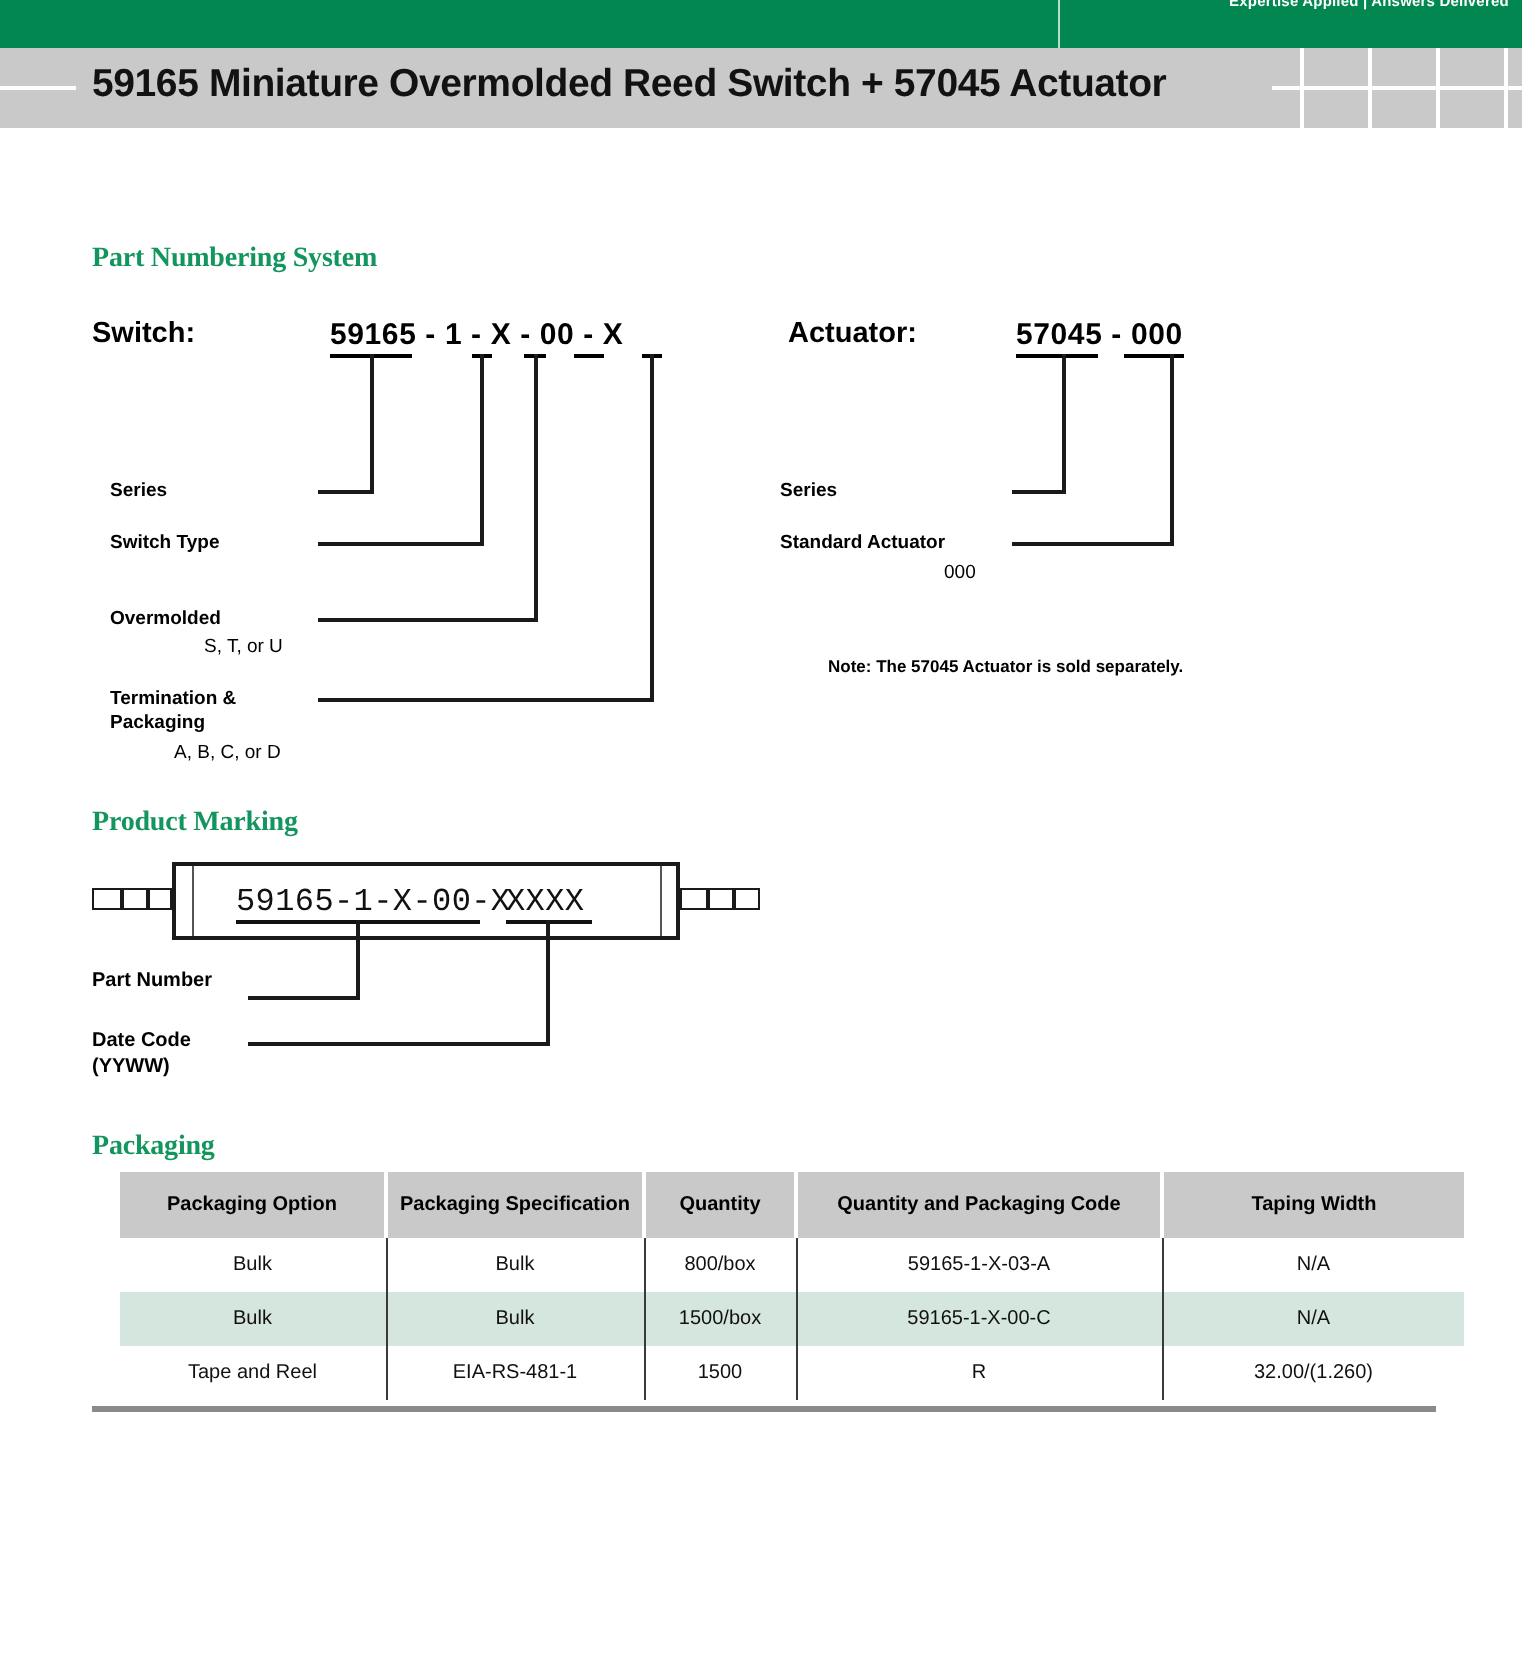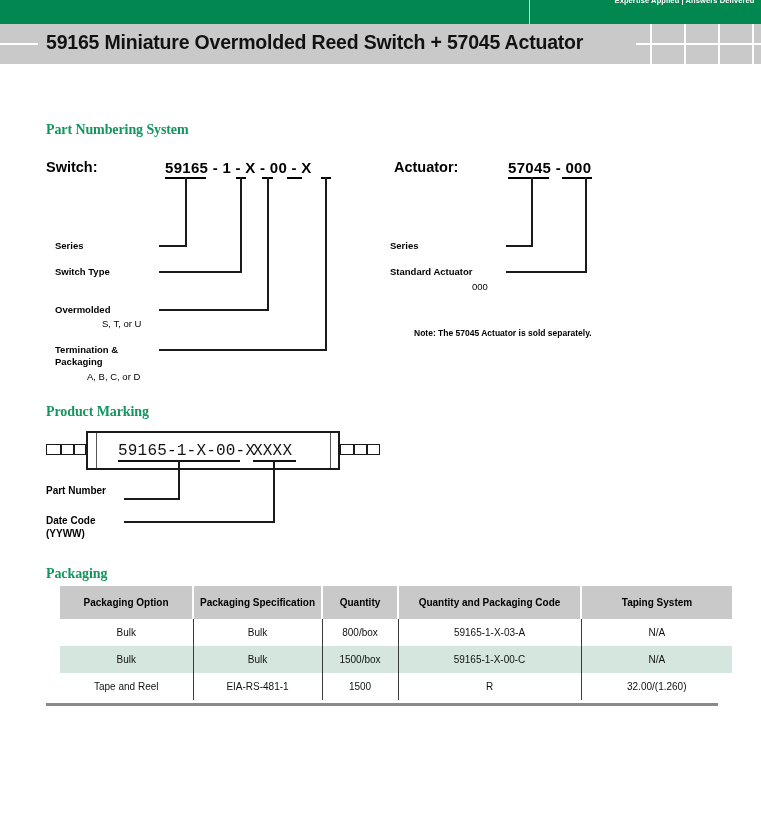--- a/index.html
+++ b/index.html
@@ -351,21 +351,21 @@
     <col style="width:76px">
     <col style="width:183px">
     <col style="width:151px">
   </colgroup>
   <thead>
     <tr>
       <th>Packaging Option</th>
       <th>Packaging Specification</th>
       <th>Quantity</th>
       <th>Quantity and Packaging Code</th>
-      <th>Taping System</th>
+      <th>Taping Width</th>
     </tr>
   </thead>
   <tbody>
     <tr>
       <td>Bulk</td>
       <td>Bulk</td>
       <td>800/box</td>
       <td>59165-1-X-03-A</td>
       <td>N/A</td>
     </tr>

